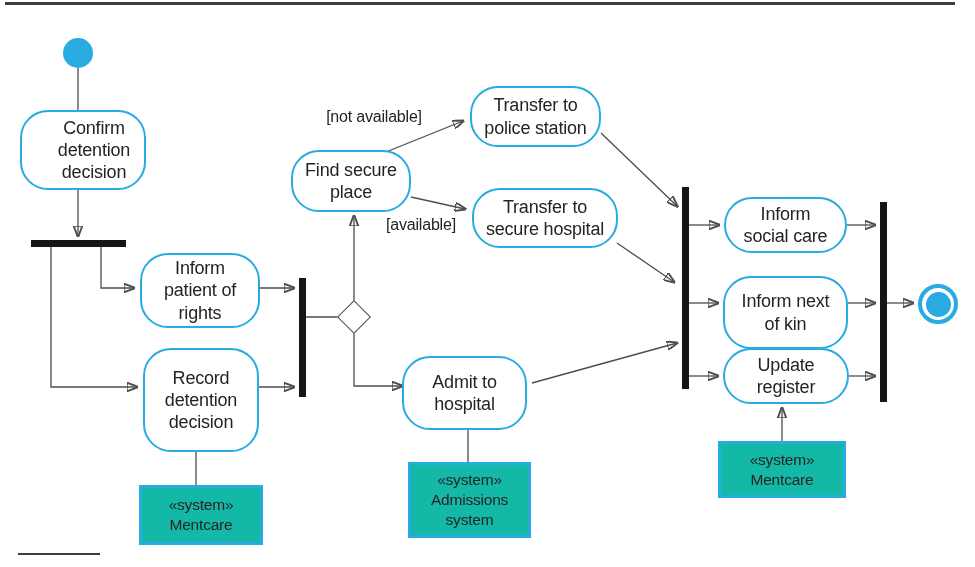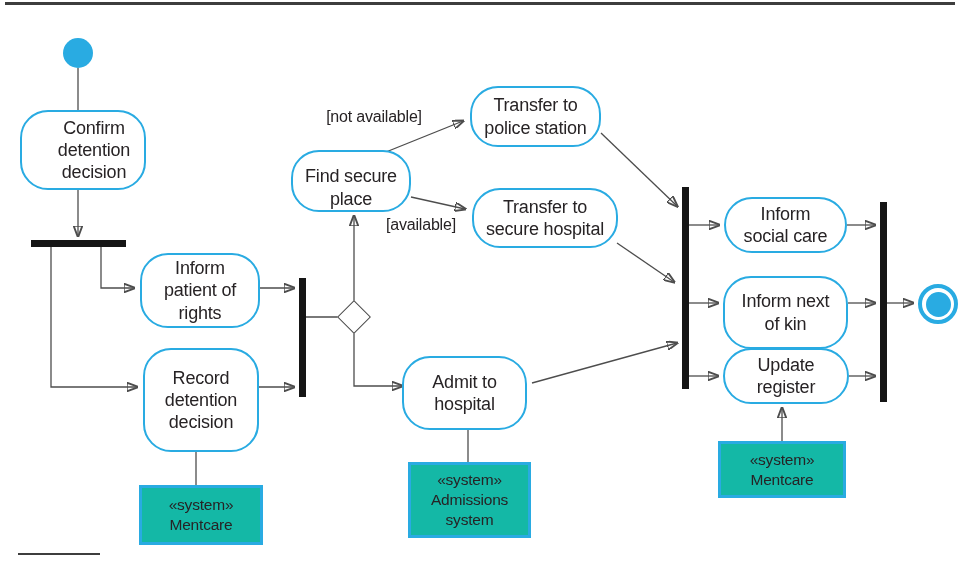--- a/index.html
+++ b/index.html
@@ -90,21 +90,21 @@
 decision</span></div>
 
   <div class="anode" style="left:140px;top:253px;width:120px;height:75px;"><span>Inform
 patient of
 rights</span></div>
 
   <div class="anode" style="left:143px;top:348px;width:116px;height:104px;"><span>Record
 detention
 decision</span></div>
 
-  <div class="anode" style="left:291px;top:150px;width:120px;height:62px;align-items:flex-end;"><span>Find secure
+  <div class="anode" style="left:291px;top:150px;width:120px;height:62px;"><span>Find secure
 place</span></div>
 
   <div class="anode" style="left:470px;top:86px;width:131px;height:61px;"><span>Transfer to
 police station</span></div>
 
   <div class="anode" style="left:472px;top:188px;width:146px;height:60px;"><span>Transfer to
 secure hospital</span></div>
 
   <div class="anode" style="left:402px;top:356px;width:125px;height:74px;"><span>Admit to
 hospital</span></div>

